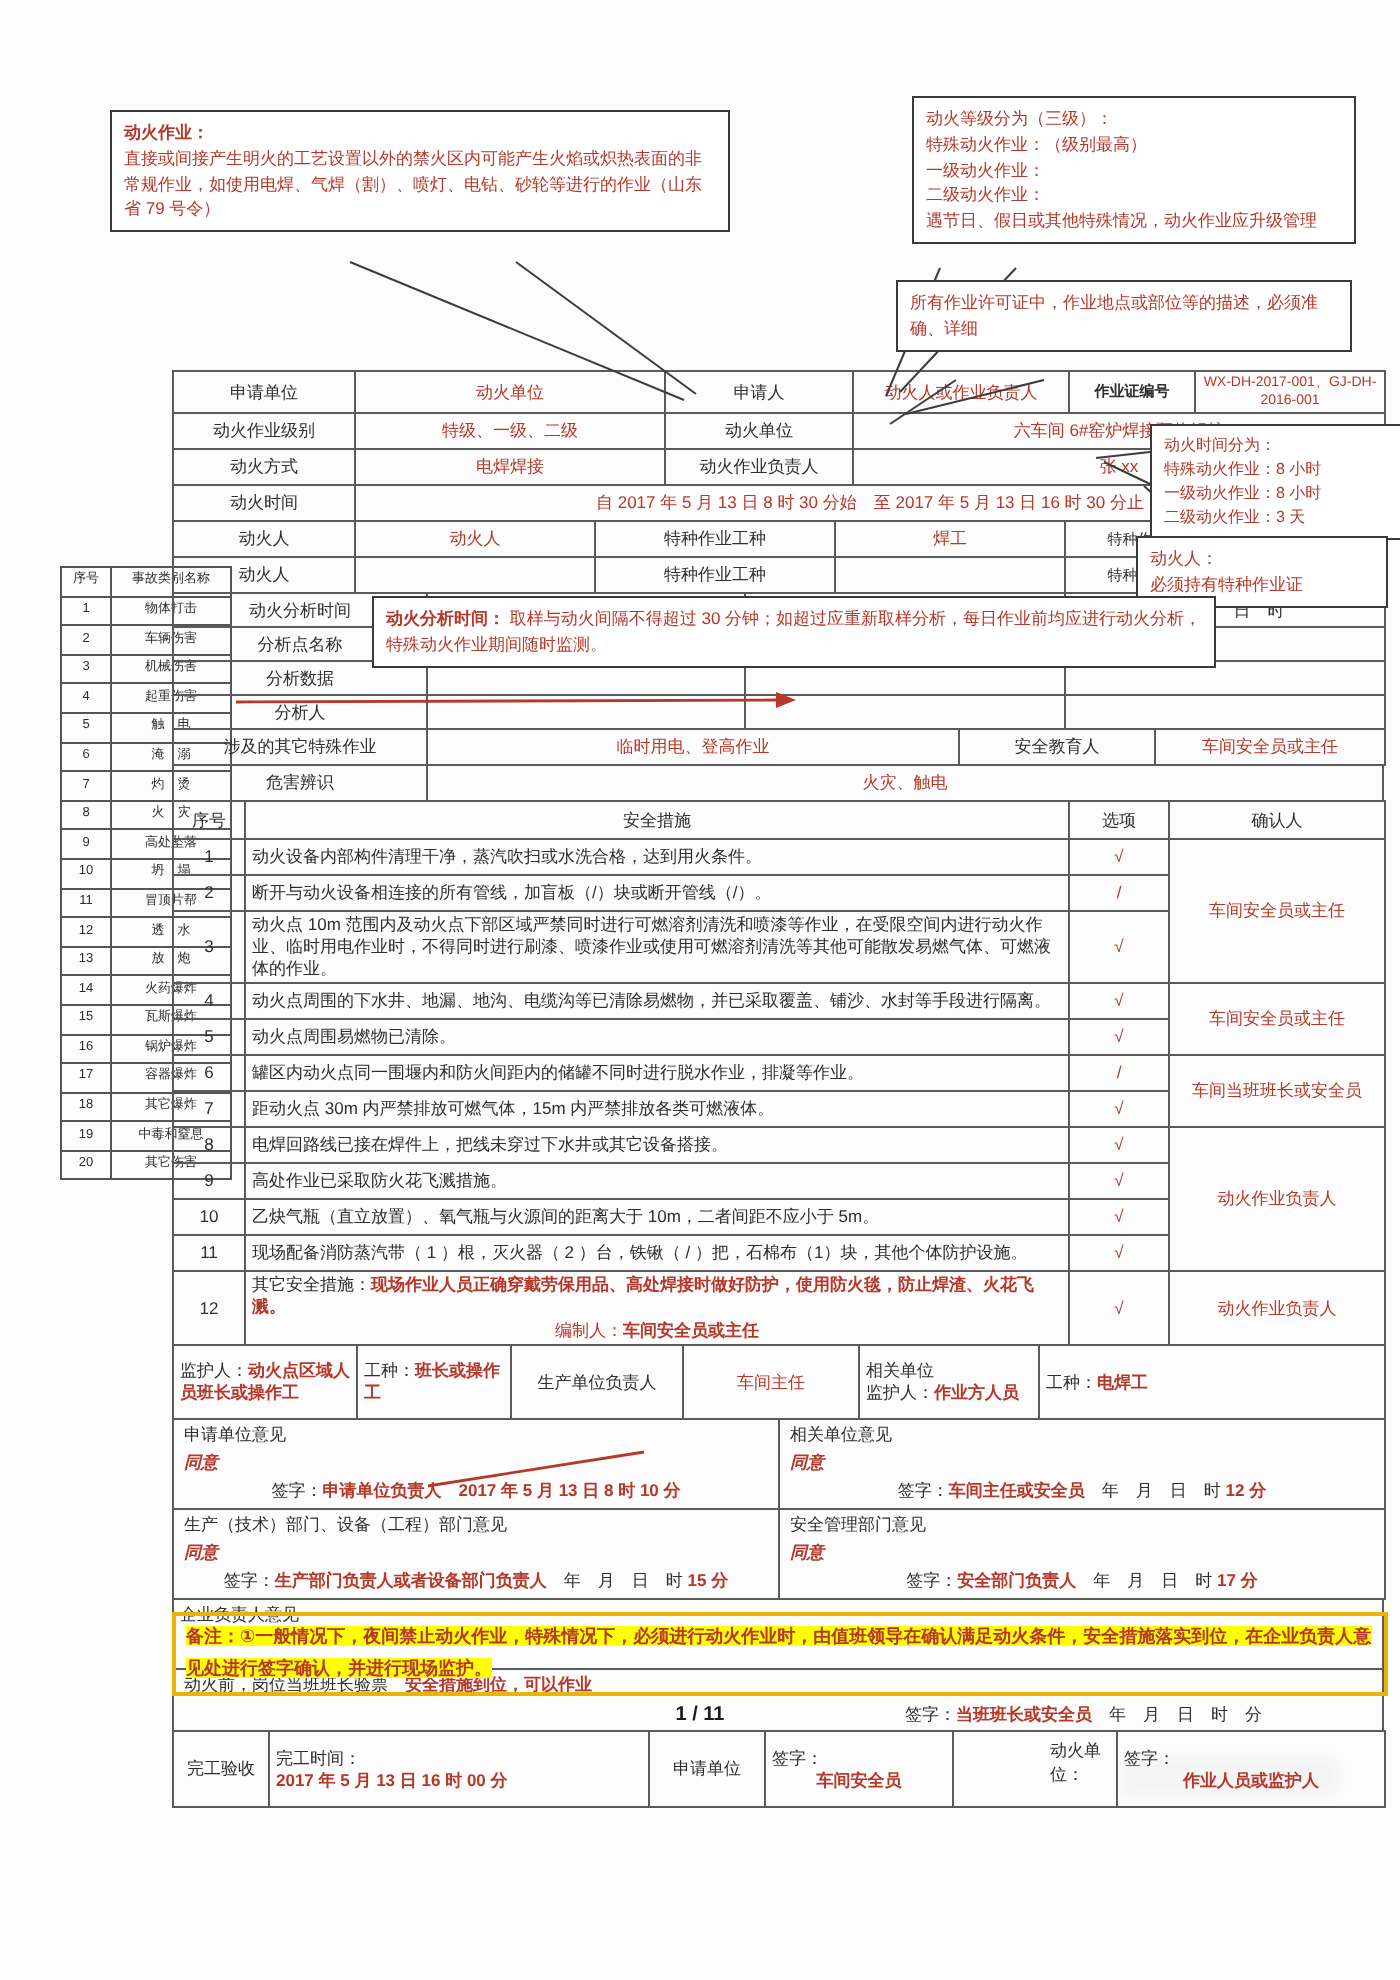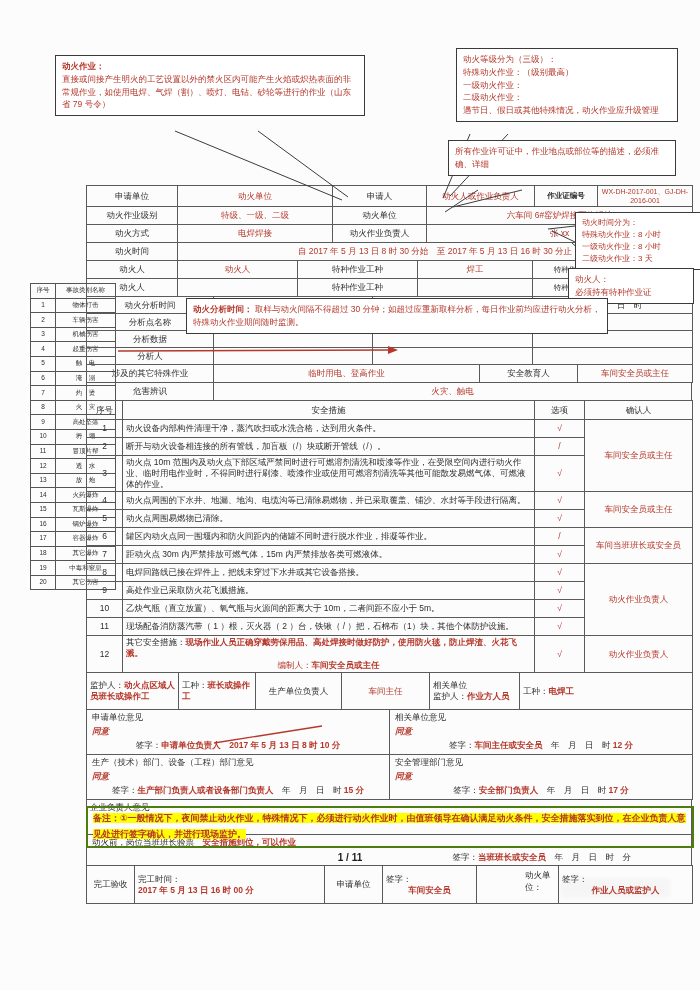--- a/index.html
+++ b/index.html
@@ -36,21 +36,21 @@
   .t8 td{height:40px;vertical-align:top;padding:2px 5px;}
   .t9 td{height:30px;position:relative;vertical-align:top;padding:2px 3px;}
   .t10 td{height:26px;vertical-align:top;padding:2px 5px;}
   .t11 td{height:32px;}
   .op-agree{text-align:left;margin-top:2px;font-style:italic;}
   .op-sign{text-align:center;margin-top:3px;}
   .editor-line{text-align:center;margin-top:1px;}
   .ent-sign{position:absolute;right:42px;top:12px;}
   .pw-sign{text-align:right;padding-right:55px;margin-top:3px;}
   
-  .remark{position:absolute;left:86px;top:806px;width:594px;border:2px solid #4d7c0f;
+  .remark{position:absolute;left:86px;top:806px;width:594px;border:2px solid #eab308;
           padding:3px 5px;font-size:9px;line-height:1.75;z-index:1;}
   .hl{background:#ffff00;color:#b5382b;font-weight:bold;}
   .pageno{position:absolute;left:0;top:852px;width:100%;text-align:center;font-size:10px;
           font-weight:bold;color:#1b1b1b;}
   .watermark{position:absolute;left:560px;top:878px;width:110px;height:20px;
              background:#e9e9e9;opacity:.35;filter:blur(2px);border-radius:3px;}
 </style>
 </head>
 <body>
 

